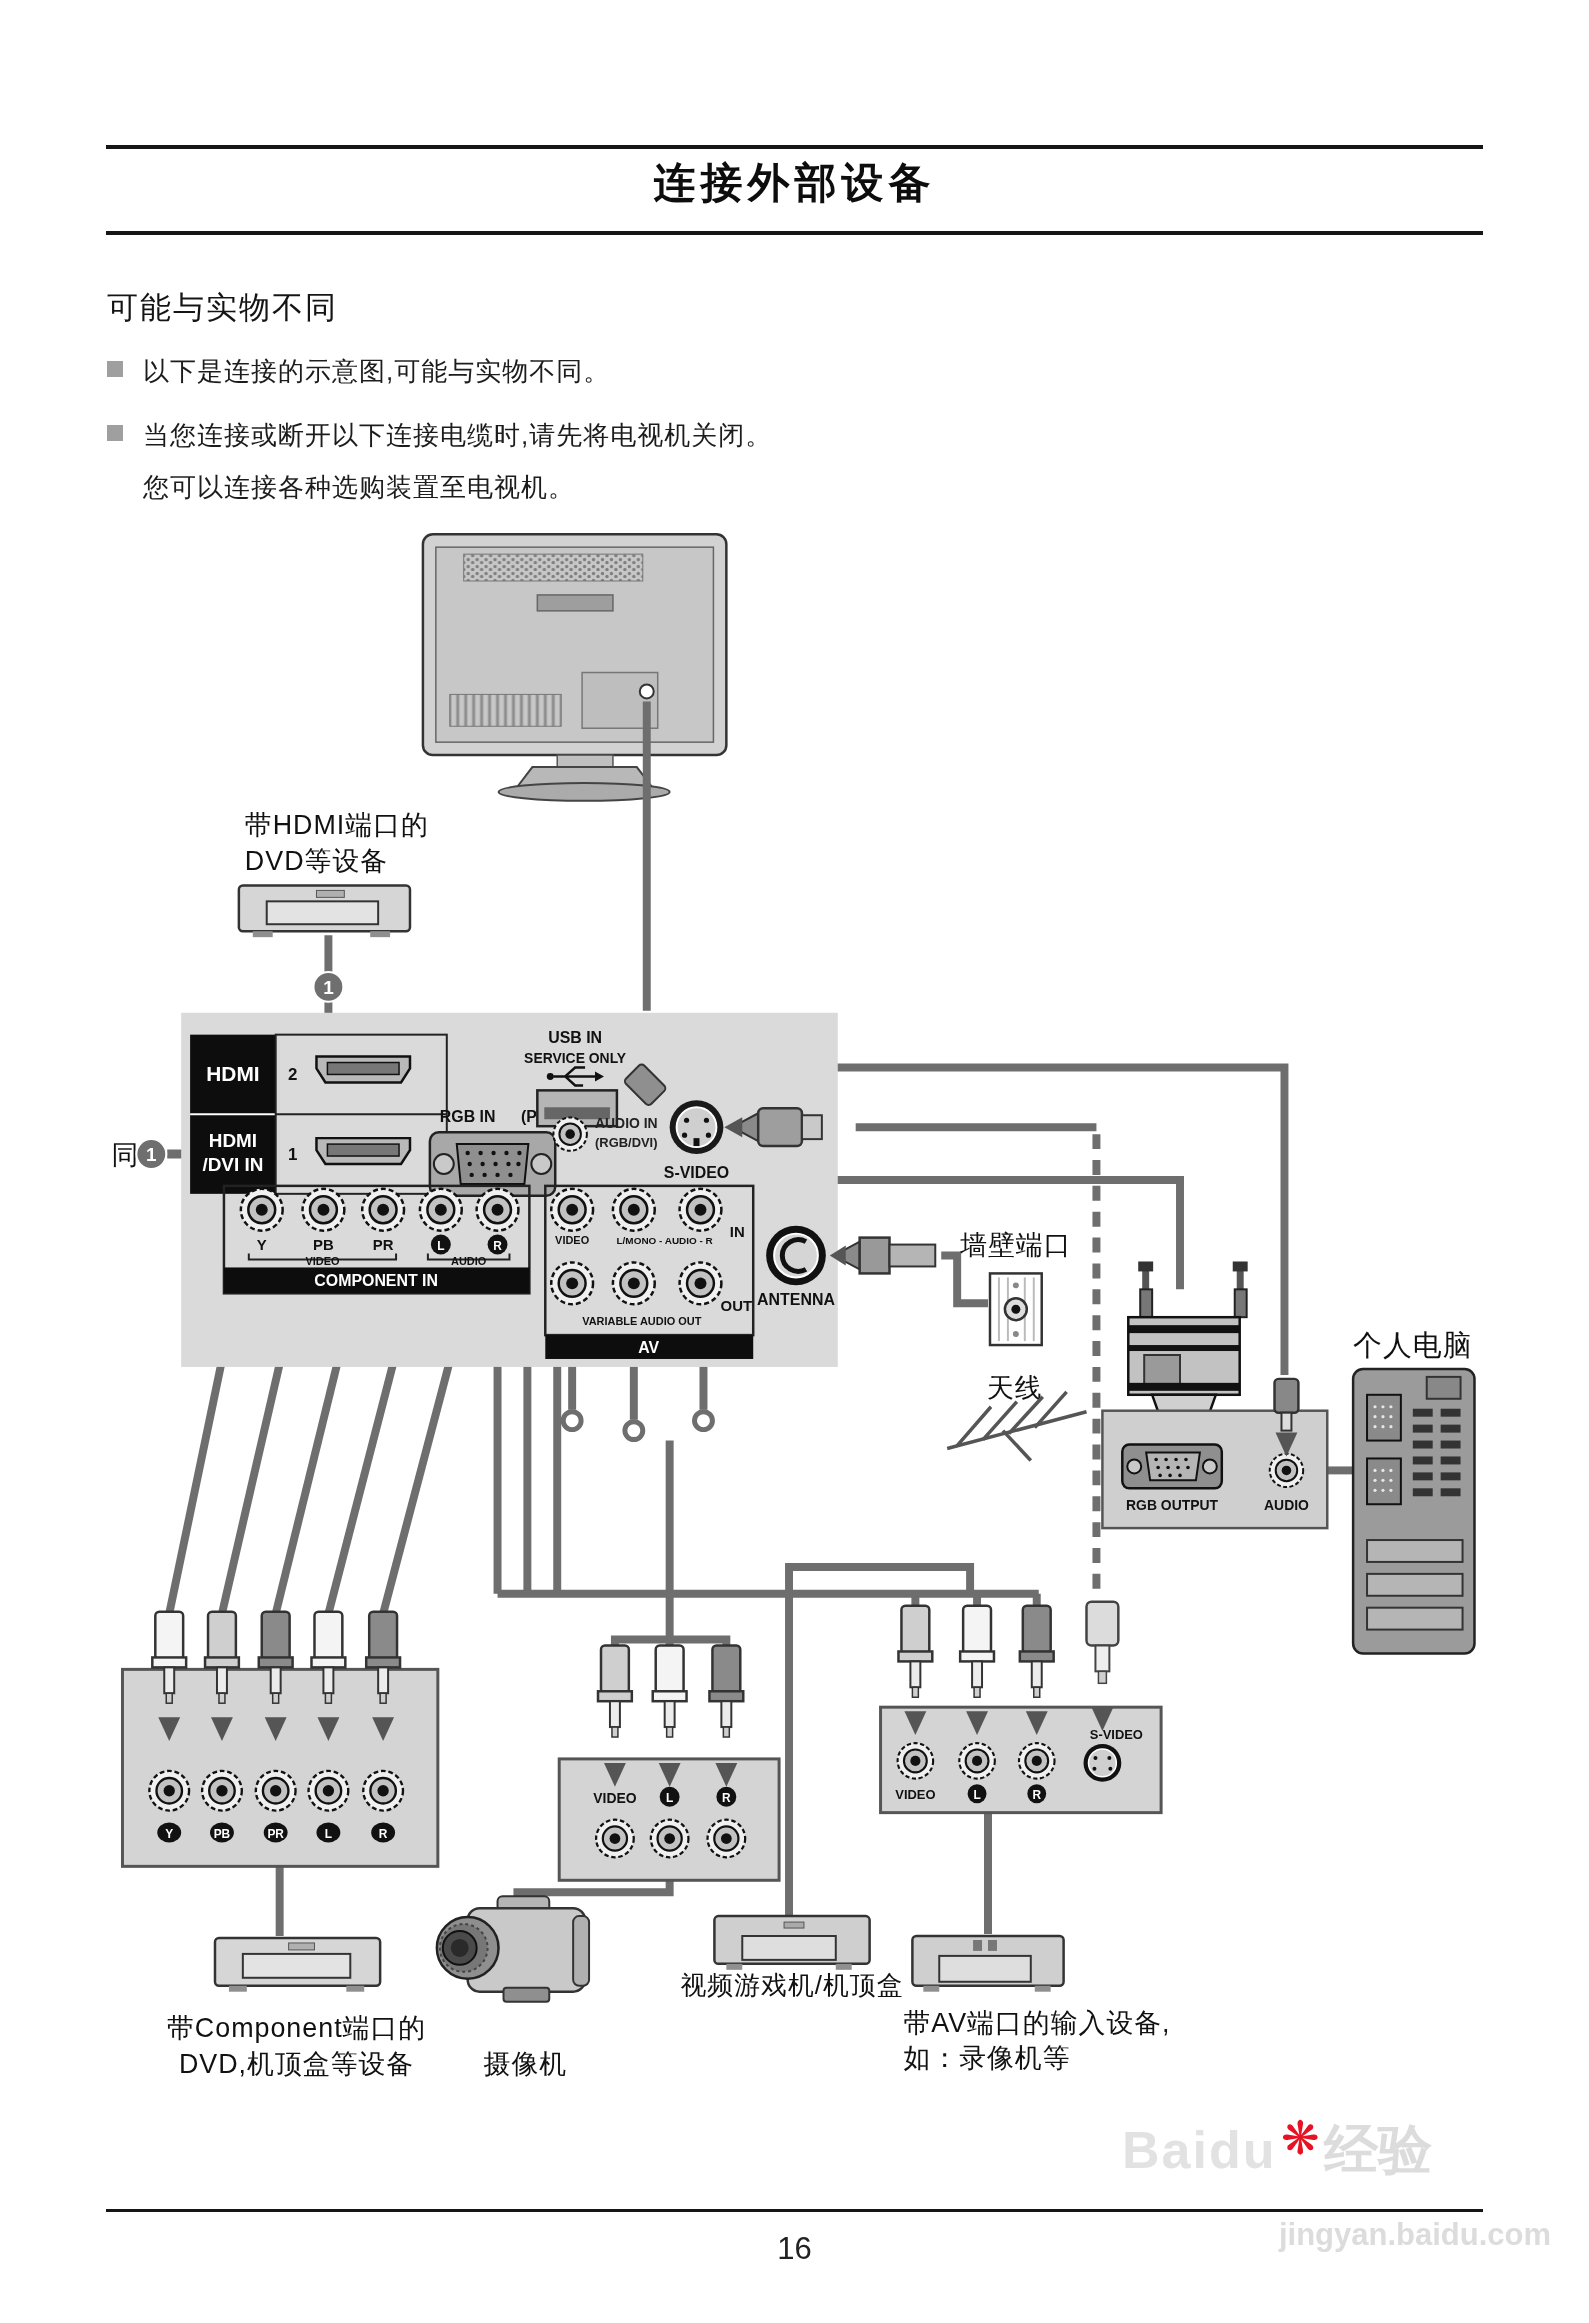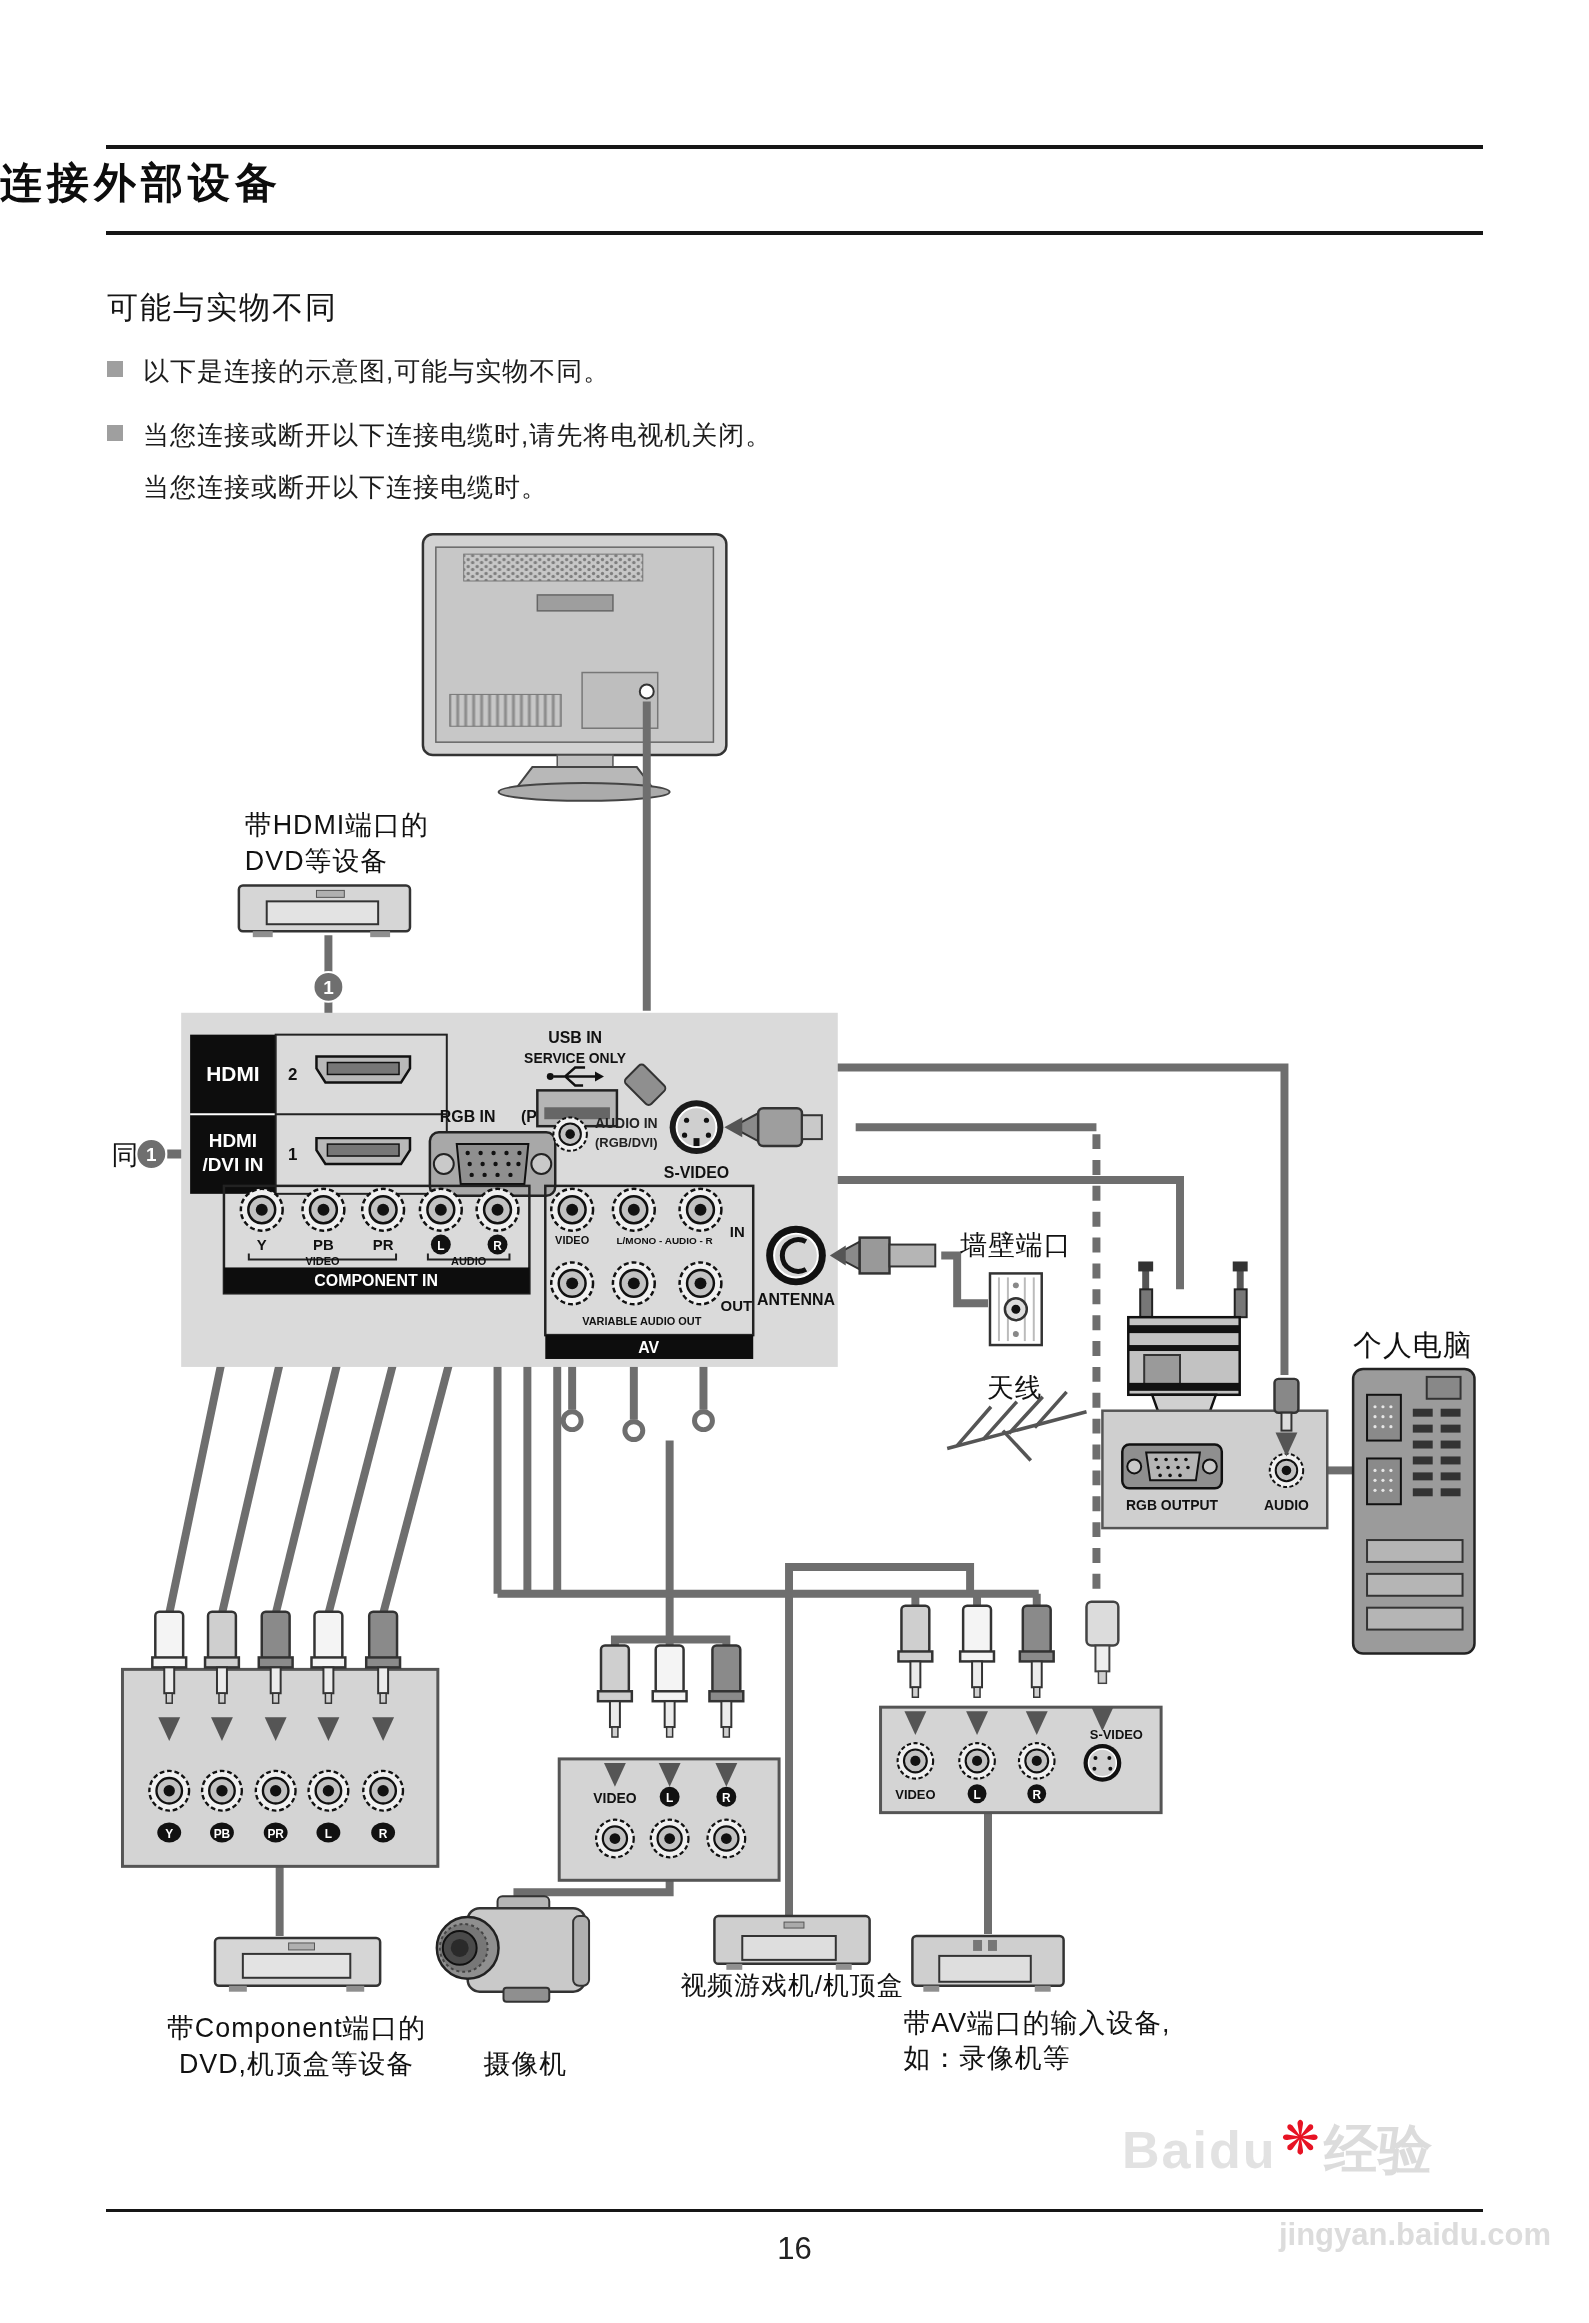--- a/index.html
+++ b/index.html
@@ -1,20 +1,20 @@
 <!DOCTYPE html>
 <html><head>
 <meta charset="utf-8">
 <style>
   html,body{margin:0;padding:0;background:#fff;}
   .page{position:relative;width:1589px;height:2323px;background:#ffffff;overflow:hidden;
         font-family:"Liberation Sans","DejaVu Sans",sans-serif;color:#111;}
   .abs{position:absolute;}
   .rule{position:absolute;left:106px;width:1377px;height:4px;background:#161616;}
-  .title{position:absolute;left:0;top:155px;width:100%;text-align:left;
+  .title{position:absolute;left:0;top:155px;width:100%;text-align:center;
          font-size:42px;font-weight:bold;letter-spacing:5px;color:#0d0d0d;}
   .heading{position:absolute;left:107px;top:287px;font-size:31px;color:#141414;letter-spacing:2px;}
   .bullet-row{position:absolute;left:107px;display:flex;align-items:flex-start;}
   .bullet-sq{width:16px;height:16px;background:#9f9f9f;margin-top:7px;margin-right:20px;flex:0 0 auto;}
   .bullet-tx{font-size:26px;color:#1c1c1c;letter-spacing:1px;}
   .note{position:absolute;left:143px;font-size:26px;color:#1c1c1c;letter-spacing:1px;}
   .pagenum{position:absolute;left:0;top:2231px;width:100%;text-align:center;font-size:31px;color:#222;}
   .wm{position:absolute;left:1122px;top:2111px;width:460px;opacity:.92;white-space:nowrap;}
   .wm-big{font-size:52px;font-weight:bold;color:#e0e0e0;letter-spacing:2px;}
   .wm-cn{font-size:54px;font-weight:bold;color:#dadada;}
@@ -40,21 +40,21 @@
   <div class="heading">可能与实物不同</div>
 
   <div class="bullet-row" style="top:354px">
     <div class="bullet-sq"></div>
     <div class="bullet-tx">以下是连接的示意图,可能与实物不同。</div>
   </div>
   <div class="bullet-row" style="top:418px">
     <div class="bullet-sq"></div>
     <div class="bullet-tx">当您连接或断开以下连接电缆时,请先将电视机关闭。</div>
   </div>
-  <div class="note" style="top:470px">当您连接或断开以下连接电缆时。</div>
+  <div class="note" style="top:470px">您可以连接各种选购装置至电视机。</div>
 
   <svg class="abs" style="left:0;top:0" width="1589" height="2323" viewBox="0 0 1597 2335">
     <defs>
       <marker id="arr" viewBox="0 0 10 10" refX="7" refY="5" markerWidth="3" markerHeight="3" orient="auto">
         <path d="M0,0L10,5L0,10Z" fill="#555"></path>
       </marker>
       <pattern id="dots" width="9" height="7" patternUnits="userSpaceOnUse">
         <circle cx="2.5" cy="2.5" r="1.7" fill="#7e7e7e"></circle>
           <circle cx="7" cy="5.5" r="1.7" fill="#7e7e7e"></circle>
       </pattern>

